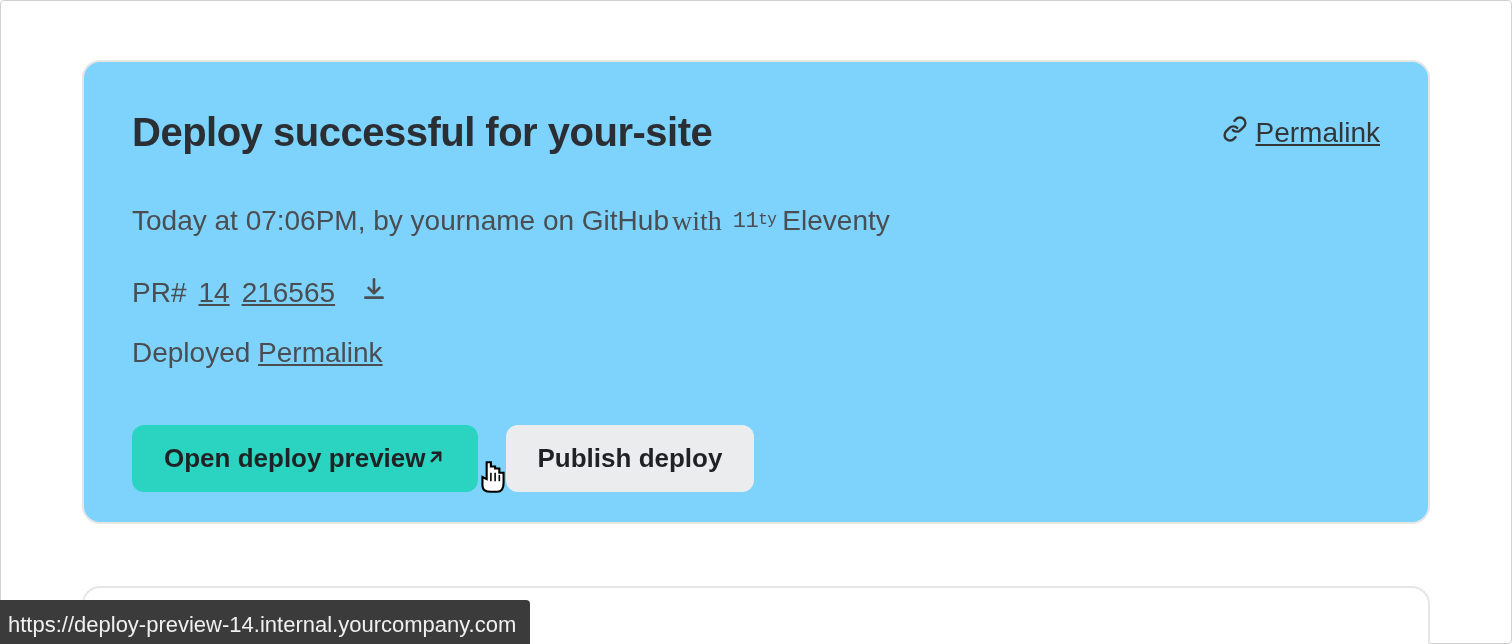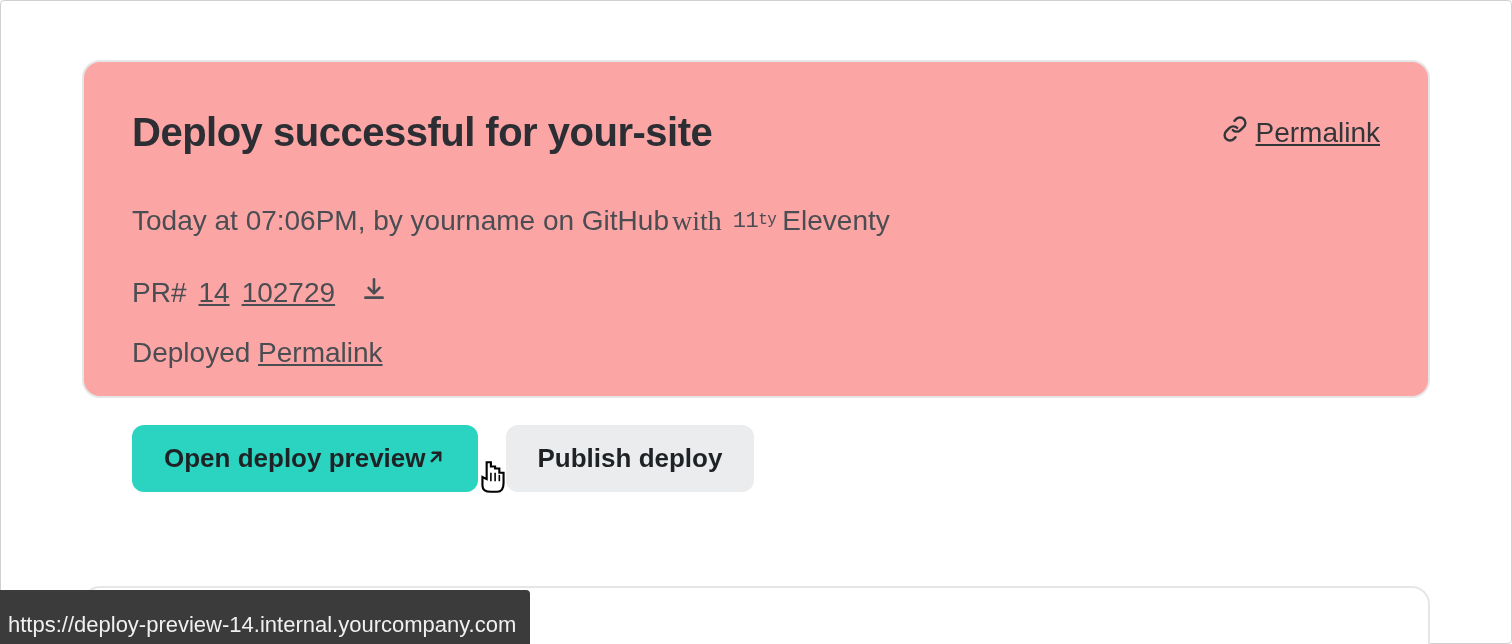--- a/index.html
+++ b/index.html
@@ -22,25 +22,25 @@
       width: 1512px;
       height: 644px;
       border: 1px solid #d0d0d0;
       border-radius: 4px;
     }
     .card {
       position: absolute;
       left: 82px;
       top: 60px;
       width: 1348px;
-      height: 338px;
+      height: 464px;
       border: 2px solid #e6e6e6;
       border-radius: 18px;
       padding: 48px 48px 36px 48px;
-      background: #fca5a5;
+      background: #7dd3fc;
     }
     .card-header {
       display: flex;
       justify-content: space-between;
       align-items: flex-start;
     }
     .card-title {
       font-size: 40px;
       font-weight: 800;
       color: #2b2e33;
@@ -164,21 +164,21 @@
       border-top-right-radius: 18px;
       background: #ffffff;
     }
     .status-bar {
       position: absolute;
       left: 0;
       bottom: 0;
       background: #3b3b3b;
       color: #f0f0f0;
       font-size: 22px;
-      padding: 22px 14px 6px 8px;
+      padding: 12px 14px 6px 8px;
       border-top-right-radius: 4px;
       font-family: -apple-system, BlinkMacSystemFont, "Segoe UI", sans-serif;
     }
   </style>
 </head>
 <body>
 
 <div class="outer-frame"></div>
 
 <div class="card">
@@ -198,21 +198,21 @@
   <div class="meta-line">
     <span>Today at 07:06PM, by yourname on GitHub</span>
     <span class="sep"> with </span>
     <span class="eleventy-badge">11<span class="ty">ty</span></span>
     <span>Eleventy</span>
   </div>
 
   <div class="pr-line">
     <span>PR#</span>
     <a class="underline-link">14</a>
-    <a class="underline-link">102729</a>
+    <a class="underline-link">216565</a>
     <span>
       <svg class="download-icon" viewBox="0 0 24 24" fill="none" stroke-width="2.4" stroke-linecap="round" stroke-linejoin="round">
         <path d="M12 3v12"></path>
         <path d="M7 11l5 5 5-5"></path>
         <path d="M4 20h16"></path>
       </svg>
     </span>
   </div>
 
   <div class="deployed-line">

